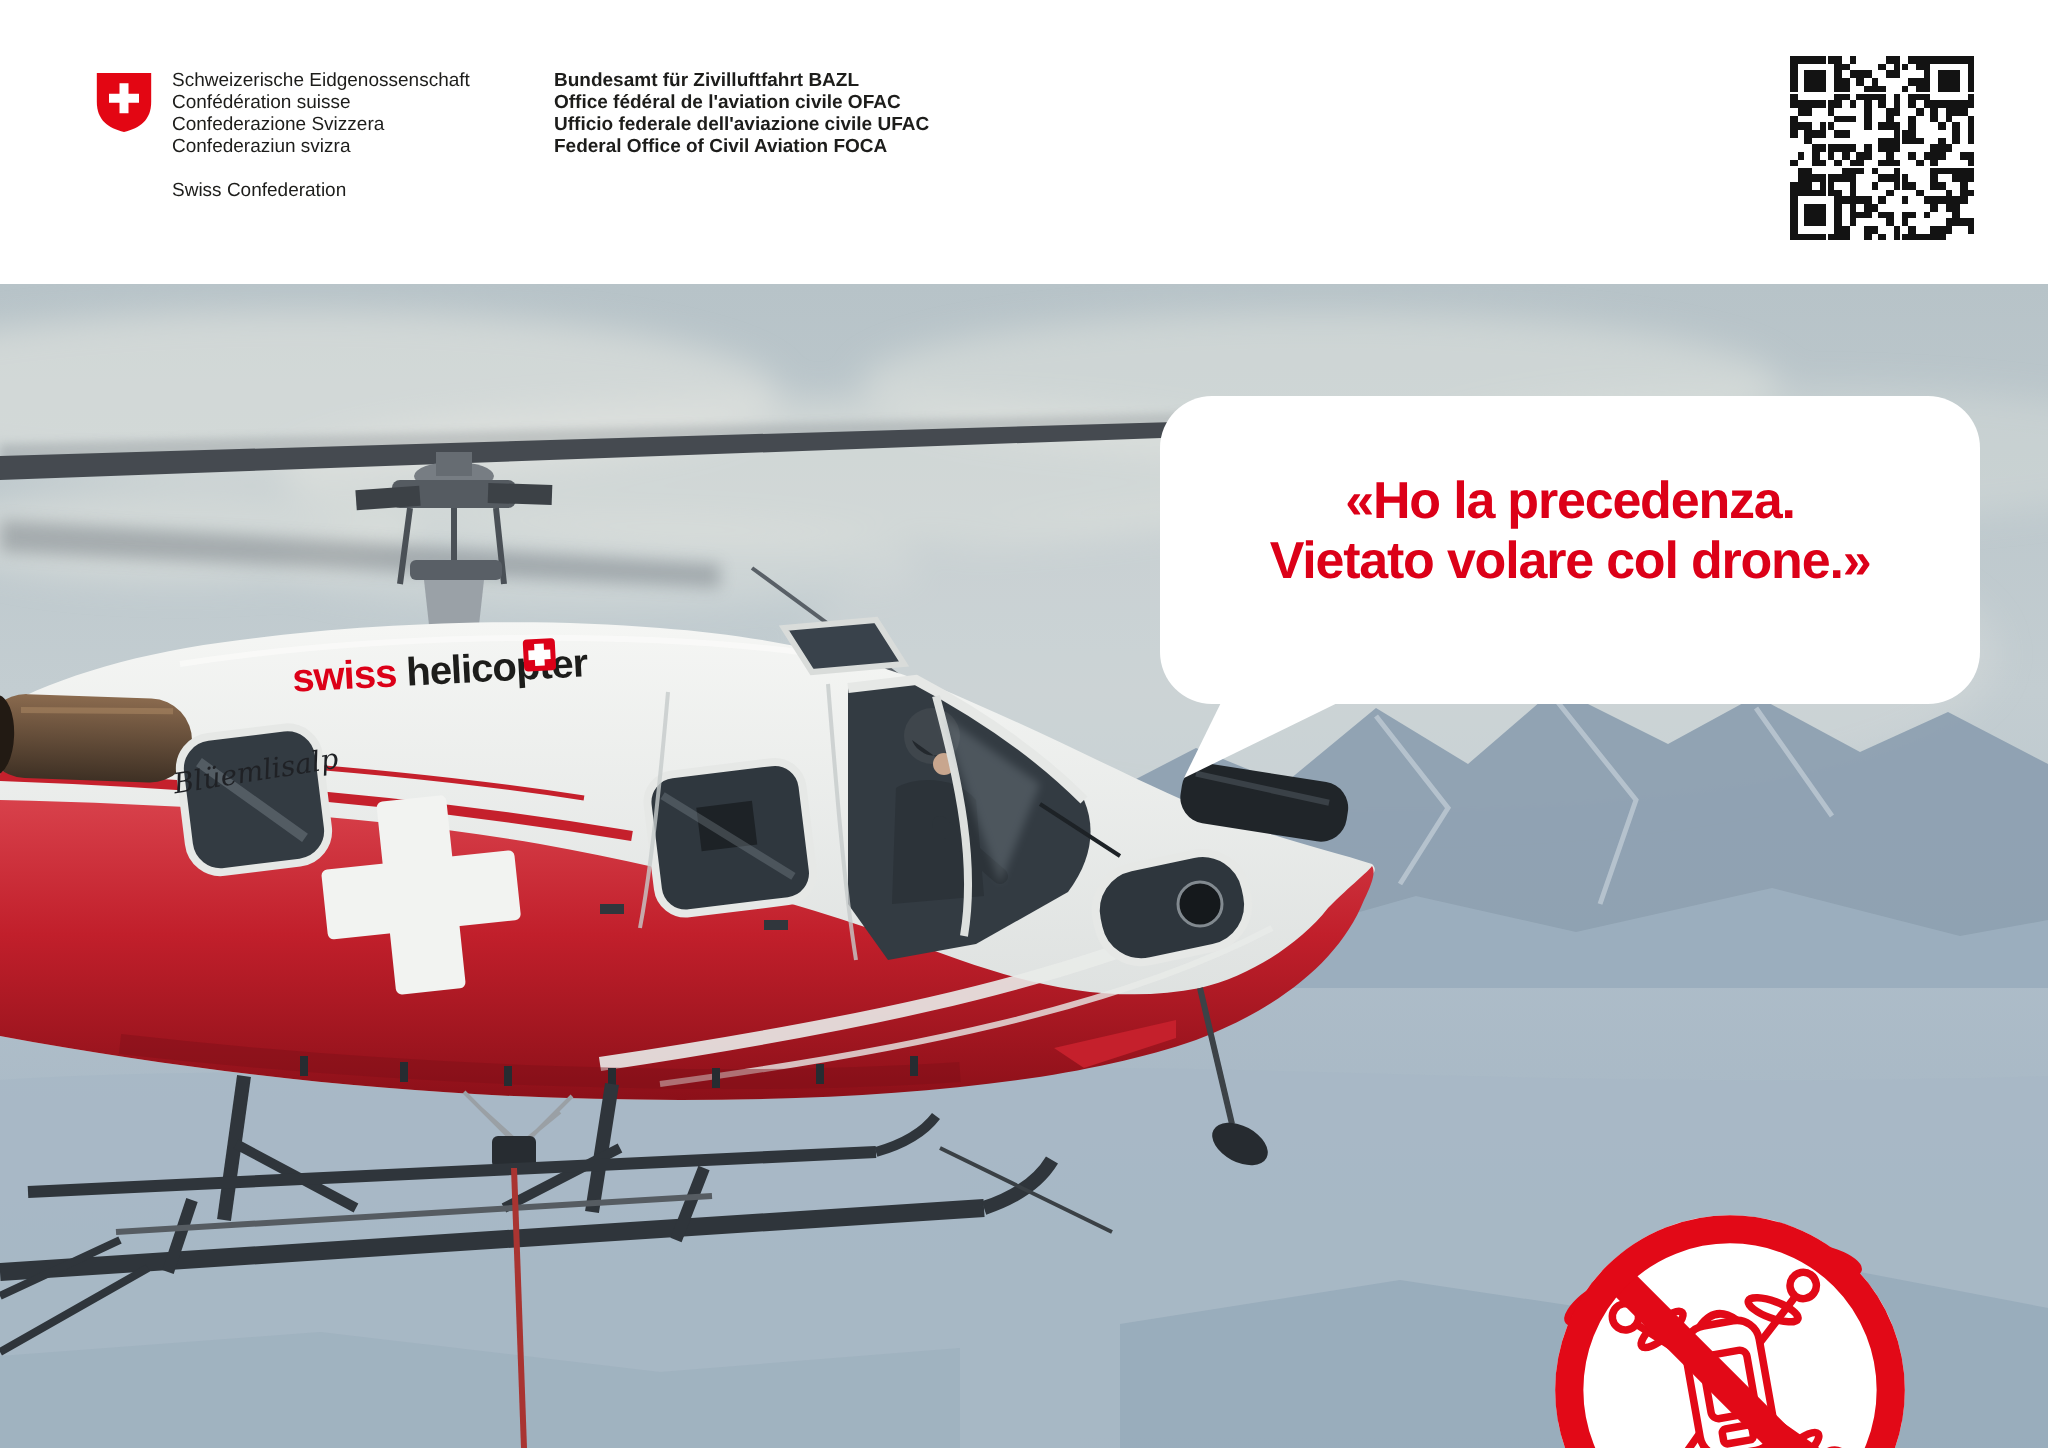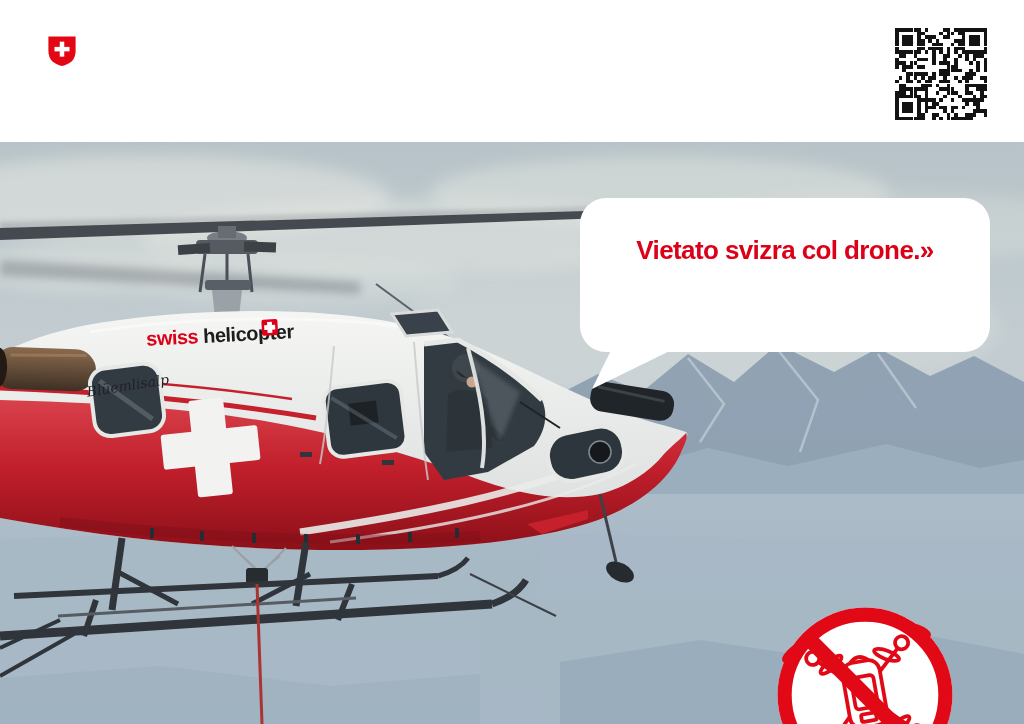--- a/index.html
+++ b/index.html
@@ -31,20 +31,33 @@
 
 <div class="poster">
 
   <div class="header">
     <div class="fed">
       <svg class="shield-svg" viewBox="0 0 32 34">
         <path d="M1.5 1.5 H30.5 V17 C30.5 26.5 24.5 31 16 33 C7.5 31 1.5 26.5 1.5 17 Z" fill="#e30613"></path>
         <rect x="13.6" y="7" width="4.8" height="16" fill="#ffffff"></rect>
         <rect x="8" y="12.6" width="16" height="4.8" fill="#ffffff"></rect>
       </svg>
+      <div class="fed-names">
+        <div>Schweizerische Eidgenossenschaft</div>
+        <div>Confédération suisse</div>
+        <div>Confederazione Svizzera</div>
+        <div>Confederaziun svizra</div>
+        <div class="fed-sub">Swiss Confederation</div>
+      </div>
+    </div>
+    <div class="office">
+      <div>Bundesamt für Zivilluftfahrt BAZL</div>
+      <div>Office fédéral de l'aviation civile OFAC</div>
+      <div>Ufficio federale dell'aviazione civile UFAC</div>
+      <div>Federal Office of Civil Aviation FOCA</div>
     </div>
     <div id="qr">
         <i style="left:0px;top:0px"></i>
         <i style="left:3.7px;top:0px"></i>
         <i style="left:7.4px;top:0px"></i>
         <i style="left:11.100000000000001px;top:0px"></i>
         <i style="left:14.8px;top:0px"></i>
         <i style="left:18.5px;top:0px"></i>
         <i style="left:22.200000000000003px;top:0px"></i>
         <i style="left:29.6px;top:0px"></i>
@@ -583,17 +596,18 @@
         <ellipse cx="130" cy="138" rx="14" ry="4.5" transform="rotate(-30 130 138)"></ellipse>
       </g>
       <g stroke="#e20917" fill="none">
         <line x1="40" y1="40" x2="160" y2="160" stroke-width="16"></line>
         <circle cx="100" cy="100" r="85.5" stroke-width="15"></circle>
       </g>
     </svg>
   </div>
 
   <div class="bubble">
-    <div class="q">Vietato svizra col drone.»</div>
+    <div class="q">«Ho la precedenza.</div>
+    <div class="q">Vietato volare col drone.»</div>
   </div>
   <div class="bubble-tail"></div>
 
 </div>
 
 </body></html>

